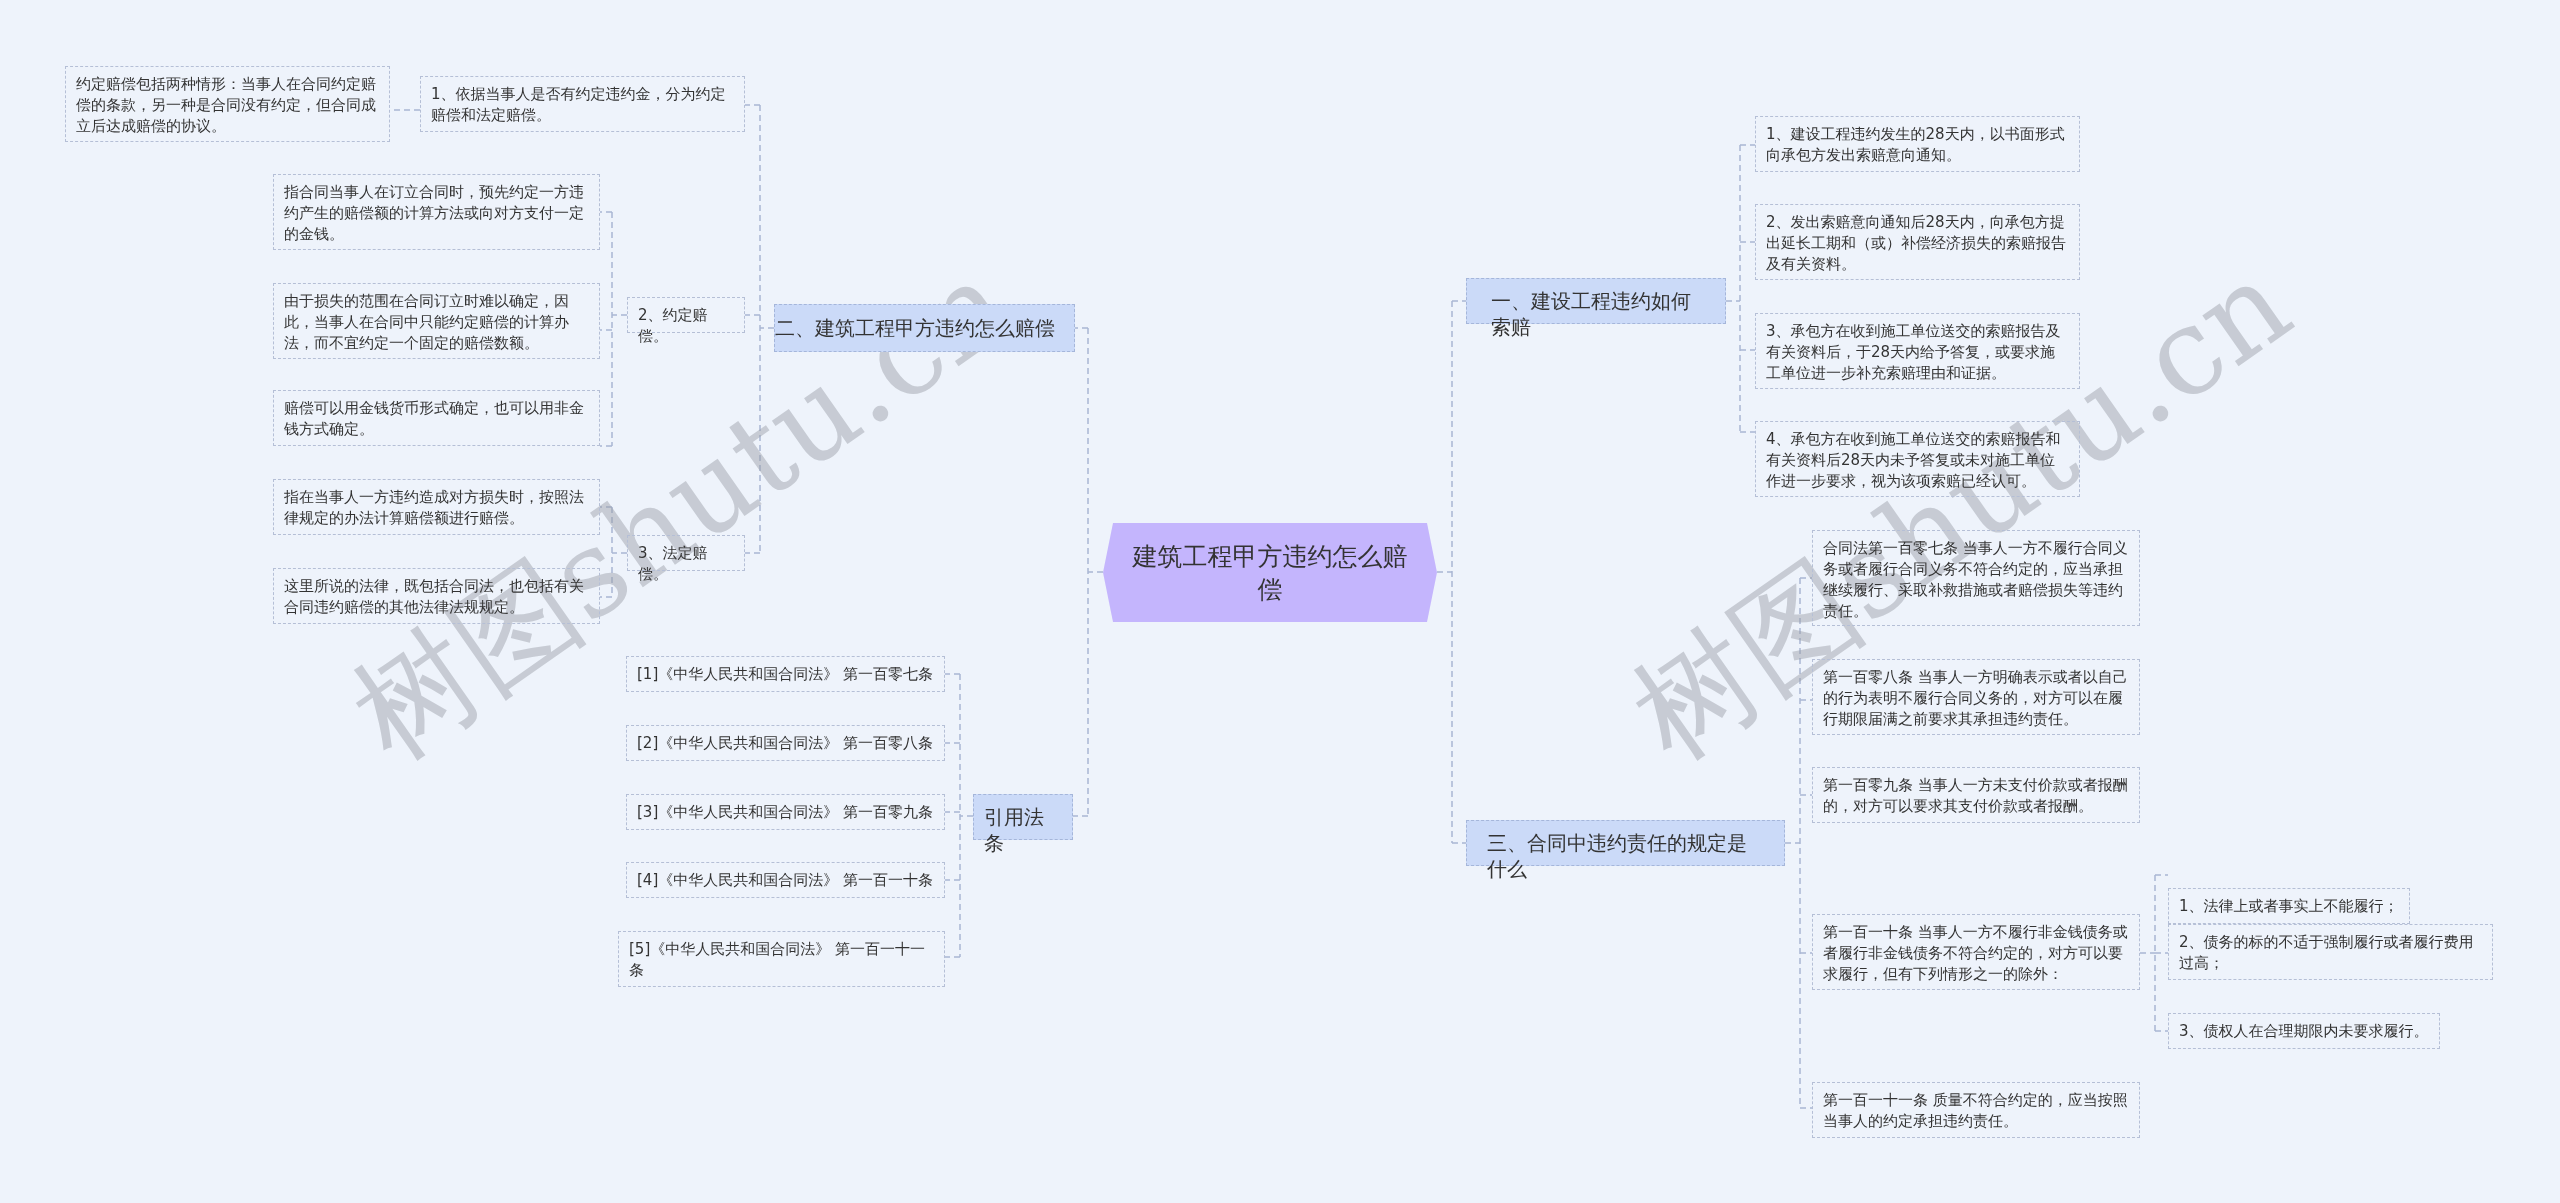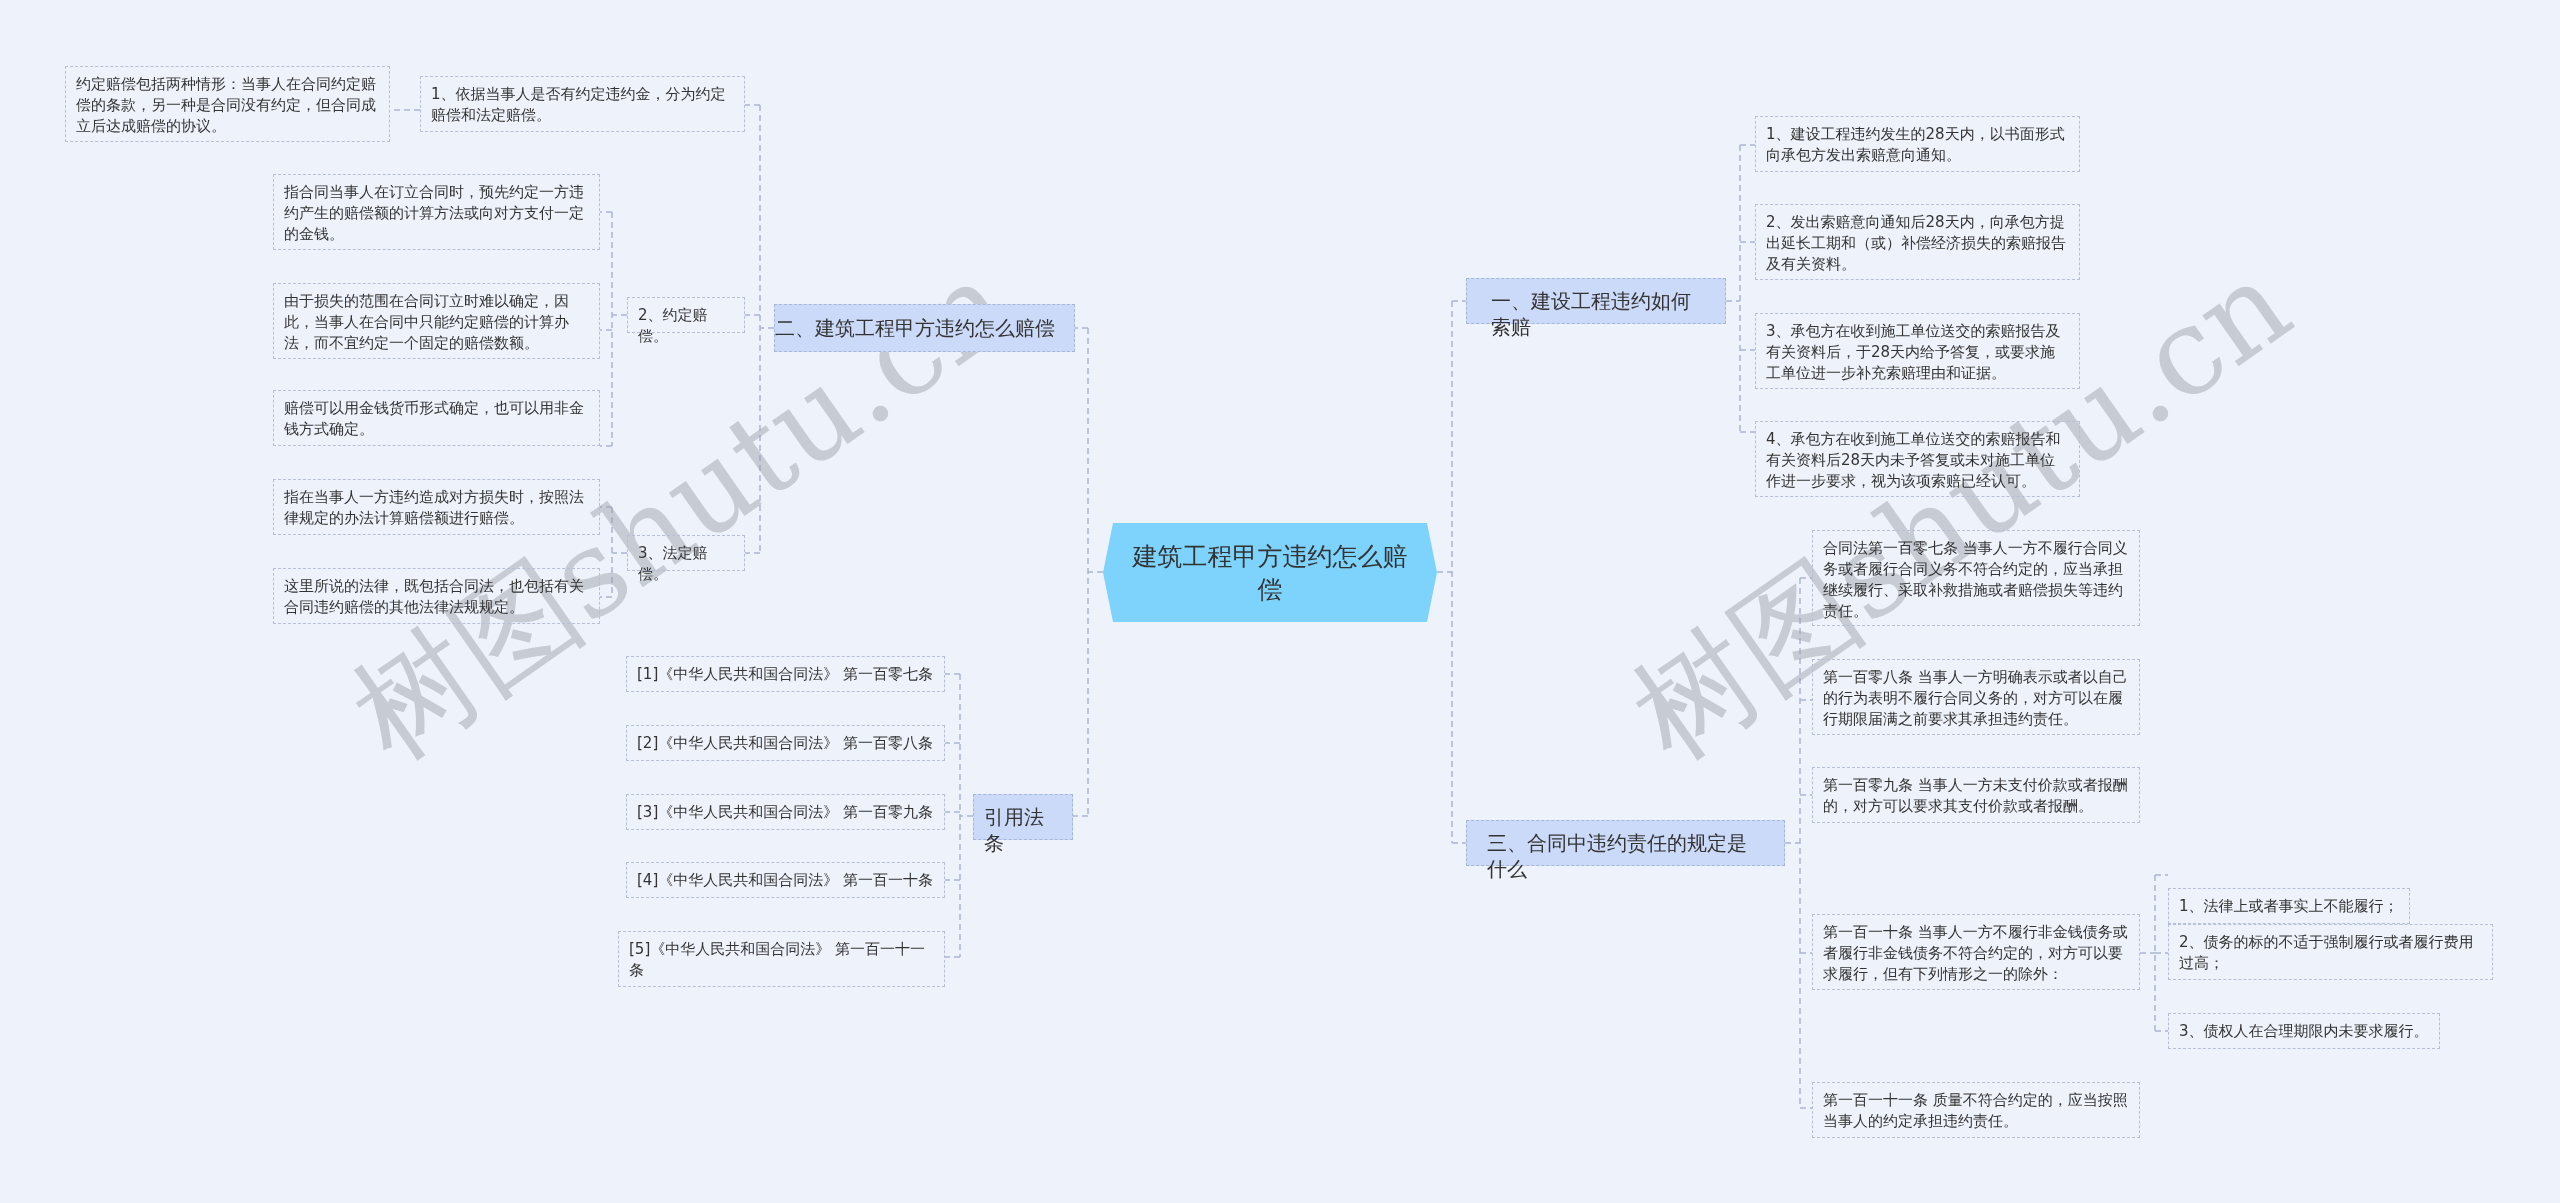--- a/index.html
+++ b/index.html
@@ -16,21 +16,21 @@
     padding:7px 10px;
     color:#333;
   }
   .l1 {
     background:#cbdaf8; border-color:#a5b6da;
     font-size:20px; line-height:26px; padding:10px 10px;
     color:#333;
   }
   .center {
     position:absolute; left:1103px; top:523px; width:334px; height:99px;
-    background:#7dd3fc;
+    background:#c4b5fd;
     clip-path:polygon(10px 0, 324px 0, 334px 50%, 324px 100%, 10px 100%, 0 50%);
     display:flex; align-items:center; justify-content:center; text-align:center;
     font-size:25px; line-height:33px; color:#333; box-sizing:border-box; padding:0 26px;
   }
   svg.lines { position:absolute; left:0; top:0; }
   .wm {
     position:absolute; font-family:"DejaVu Serif",serif; font-size:120px;
     color:rgba(150,155,165,0.45); transform:rotate(-35deg);
     white-space:nowrap; pointer-events:none;
   }

